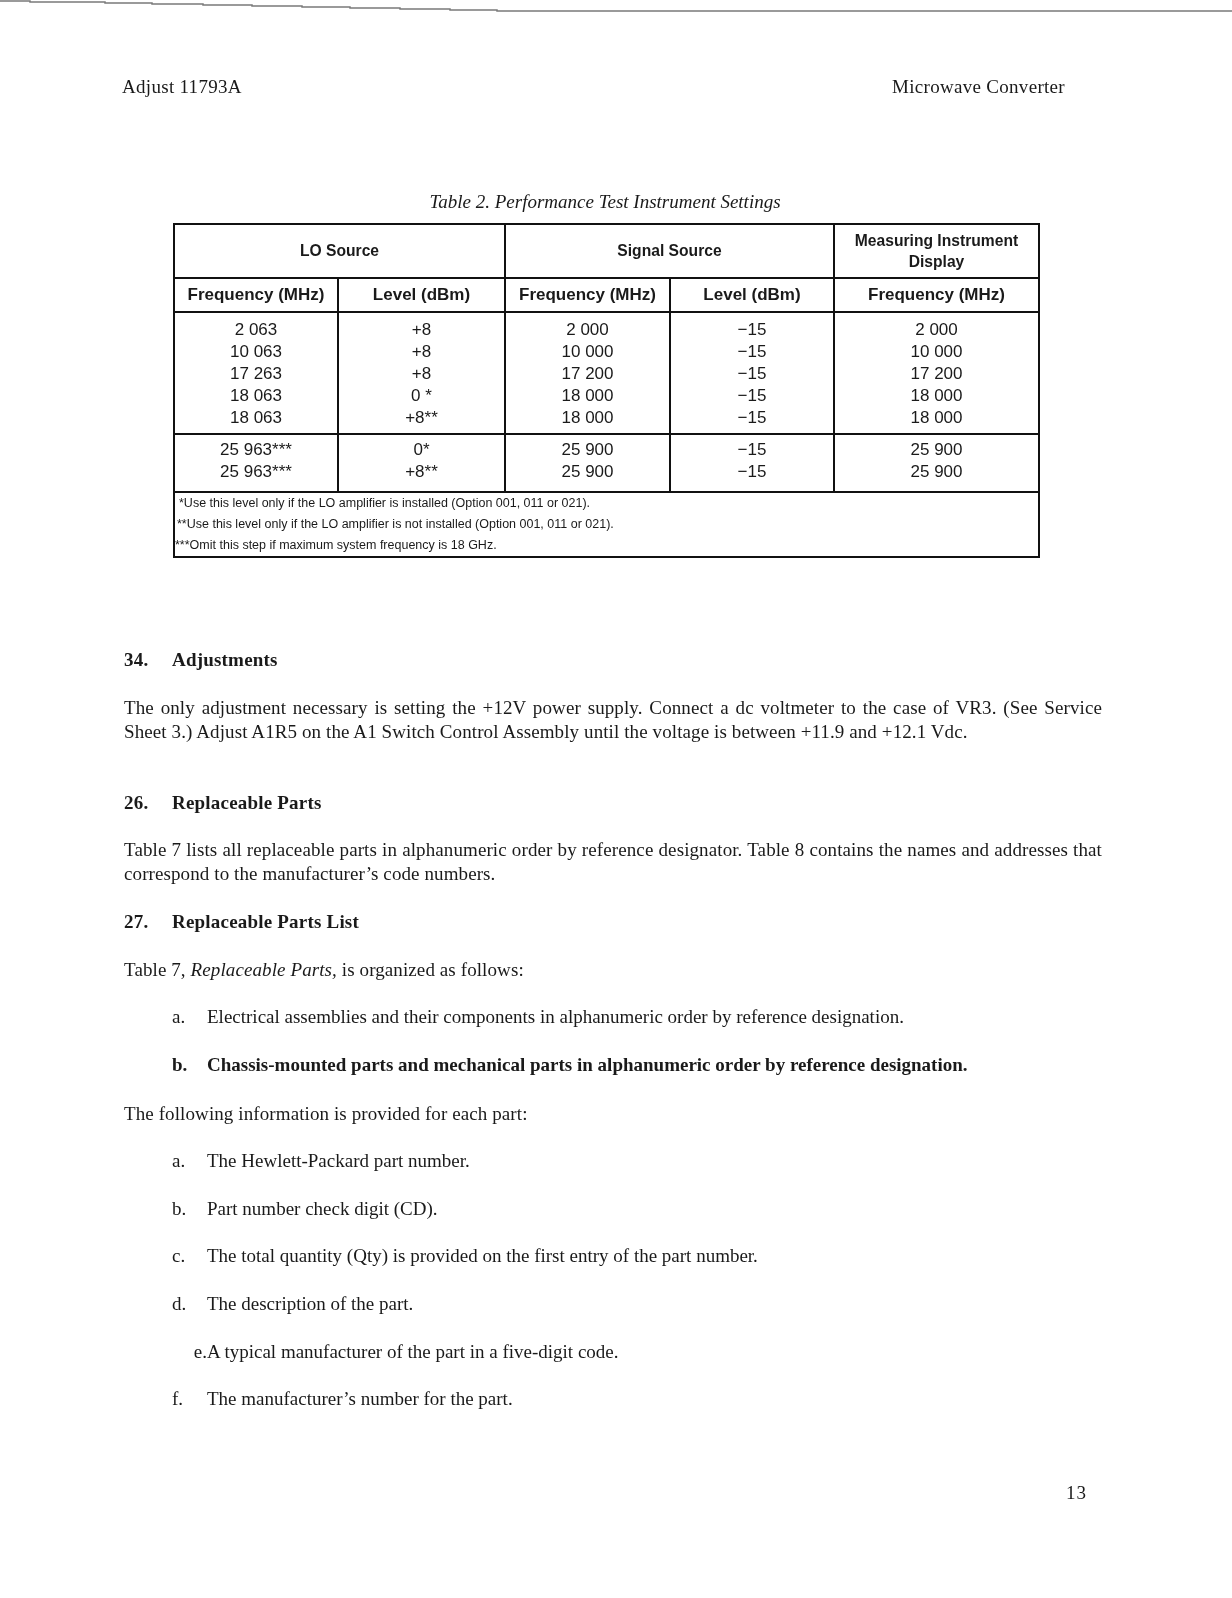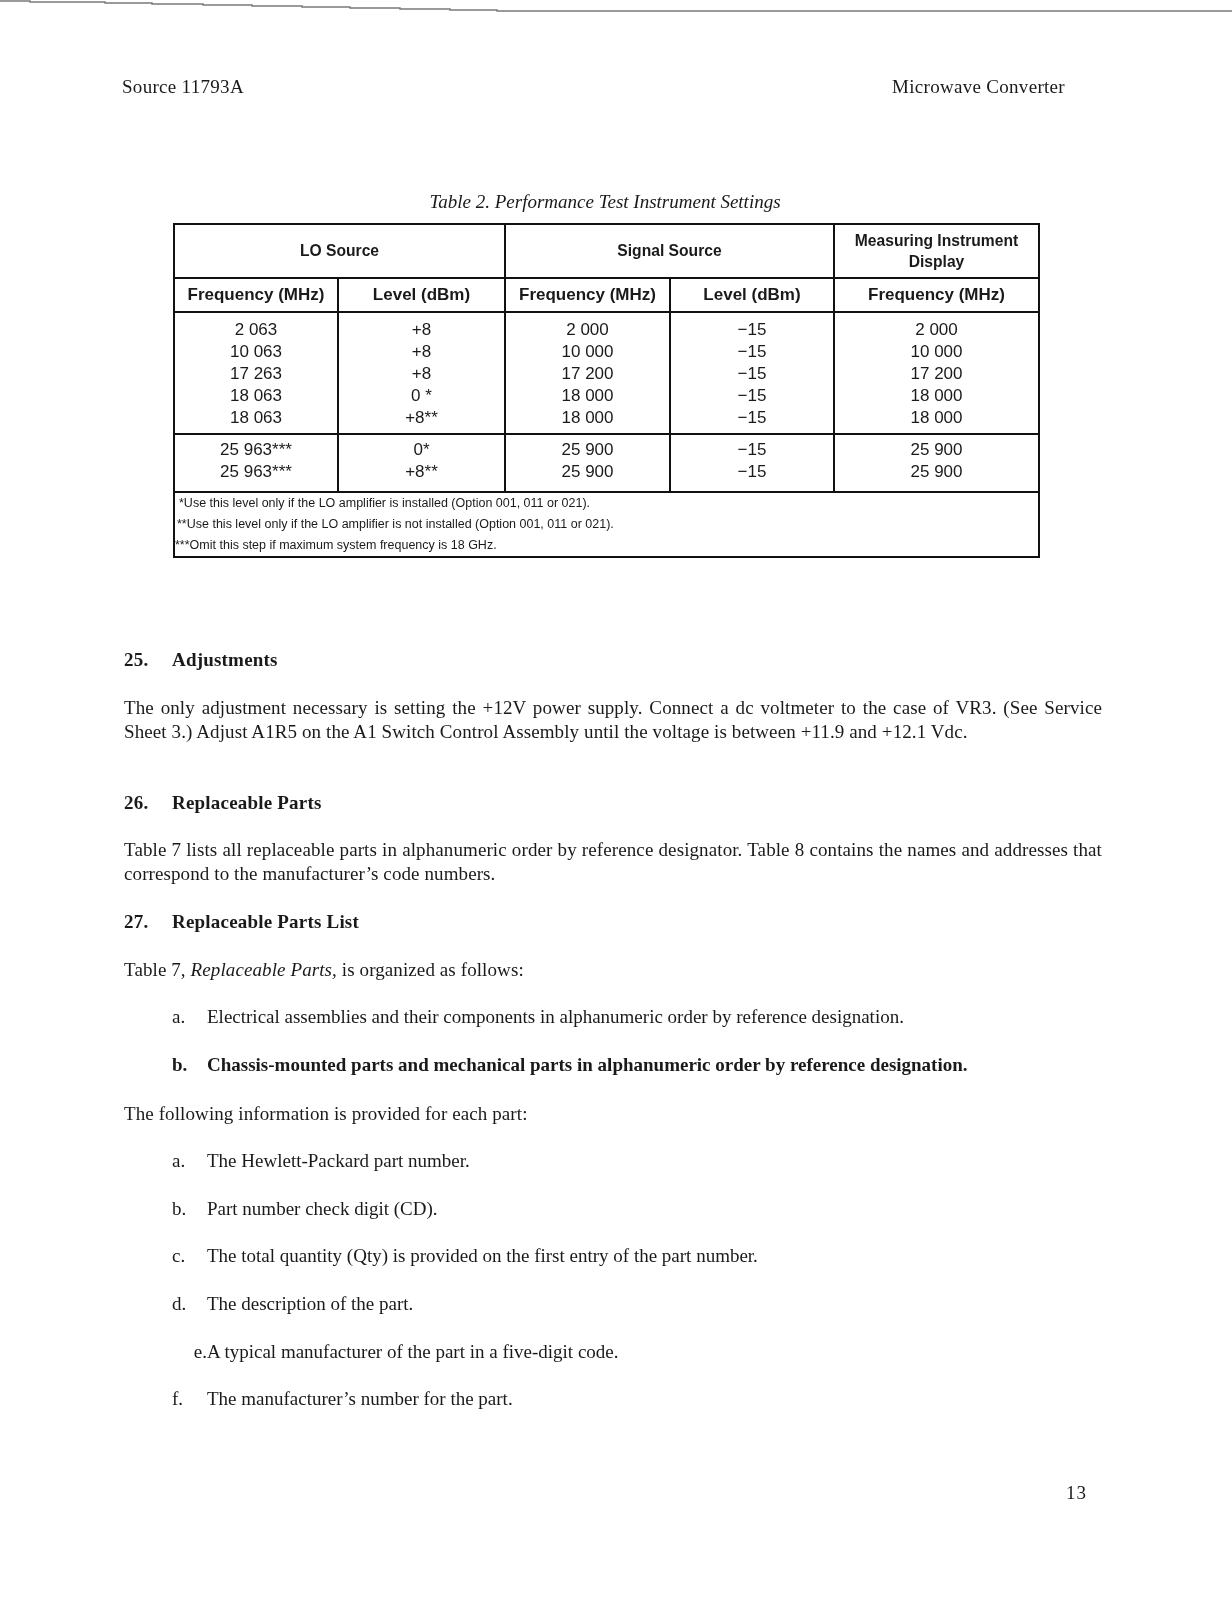--- a/index.html
+++ b/index.html
@@ -38,21 +38,21 @@
 </style>
 </head>
 <body>
 
 <div class="scanline">
   <svg width="1232" height="14" viewBox="0 0 1232 14">
     <polyline points="0,1 30,1 30,2 105,2 105,3 152,3 152,4 203,4 203,5 252,5 252,6 302,6 302,7 350,7 350,8 400,8 400,9 450,9 450,10 497,10 497,11 1232,11" fill="none" stroke="#7a7a7a" stroke-width="1.5"></polyline>
   </svg>
 </div>
 
-<div class="hdr hdr-left">Source 11793A</div>
+<div class="hdr hdr-left">Adjust 11793A</div>
 <div class="hdr hdr-right">Microwave Converter</div>
 
 <div class="caption">Table 2. Performance Test Instrument Settings</div>
 
 <table class="perf">
   <thead>
     <tr>
       <th class="grp" colspan="2"><span>LO Source</span></th>
       <th class="grp" colspan="2"><span>Signal Source</span></th>
       <th class="grp"><span style="display:inline-block;width:180px;line-height:21px;">Measuring Instrument Display</span></th>
@@ -129,21 +129,21 @@
       <td class="notes" colspan="5">
         <span class="note" style="padding-left:4px;">*Use this level only if the LO amplifier is installed (Option 001, 011 or 021).</span>
         <span class="note" style="padding-left:2px;">**Use this level only if the LO amplifier is not installed (Option 001, 011 or 021).</span>
         <span class="note">***Omit this step if maximum system frequency is 18 GHz.</span>
       </td>
     </tr>
   </tbody>
 </table>
 
 <div class="sect" style="top:649px;">
-  <span class="num">25.</span><span>Adjustments</span>
+  <span class="num">34.</span><span>Adjustments</span>
 </div>
 <div class="para last" style="top:696px;">The only adjustment necessary is setting the +12V power supply. Connect a dc voltmeter to the case of VR3. (See Service Sheet 3.) Adjust A1R5 on the A1 Switch Control Assembly until the voltage is between +11.9 and +12.1 Vdc.</div>
 
 <div class="sect" style="top:792px;">
   <span class="num">26.</span><span>Replaceable Parts</span>
 </div>
 <div class="para last" style="top:838px;">Table 7 lists all replaceable parts in alphanumeric order by reference designator.  Table 8 contains the names and addresses that correspond to the manufacturer’s code numbers.</div>
 
 <div class="sect" style="top:911px;">
   <span class="num">27.</span><span>Replaceable Parts List</span>

